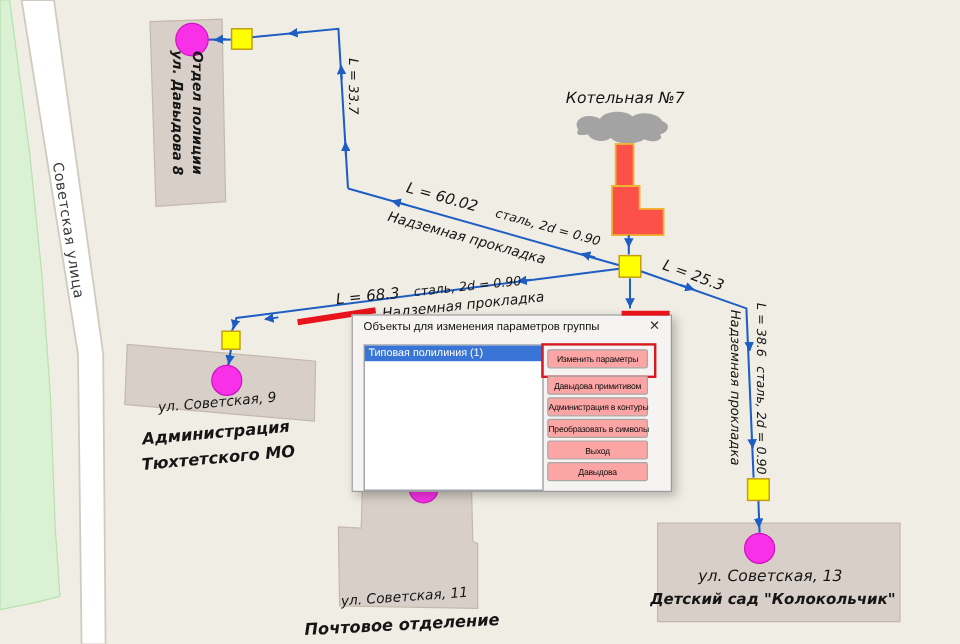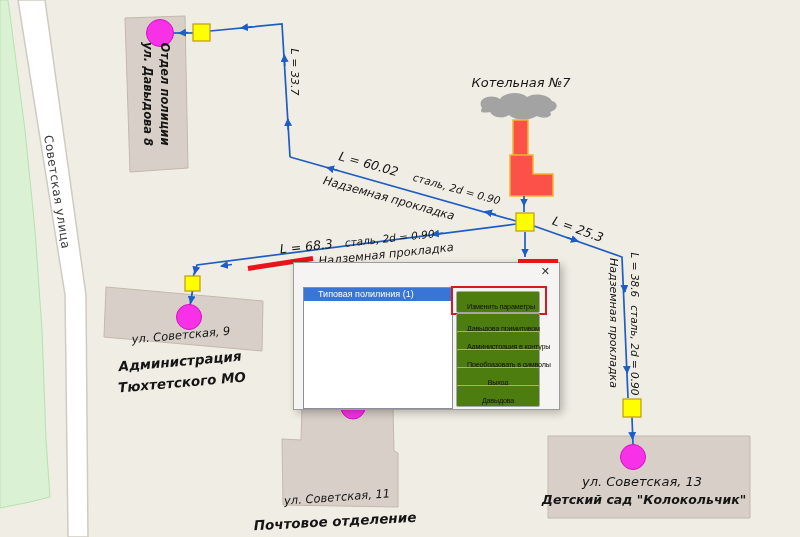--- a/index.html
+++ b/index.html
@@ -37,26 +37,26 @@
   .spec-sm{font-size:10.5px;}
   
   .dialog{position:absolute;left:293px;top:262px;width:265px;height:146px;background:#f5f4f2;
           border:1px solid #9c9c9c;box-shadow:3px 3px 8px rgba(0,0,0,.25);z-index:10;
           font-family:"Liberation Sans",sans-serif;}
   .dlg-titlebar{position:absolute;left:0;top:0;right:0;height:21px;}
   .dlg-title{position:absolute;left:9px;top:4px;font-size:9.5px;color:#111;white-space:nowrap;}
   .dlg-close{position:absolute;right:9px;top:2px;font-size:11px;color:#333;cursor:default;}
   .dlg-list{position:absolute;left:9px;top:24px;width:148px;height:120px;background:#fff;
             border:1px solid #8a8f98;}
-  .dlg-list-item{height:13px;line-height:13px;font-size:9px;padding-left:14px;white-space:nowrap;overflow:hidden;}
+  .dlg-list-item{height:13px;line-height:13px;font-size:9px;padding-left:3px;white-space:nowrap;overflow:hidden;}
   .selected{background:#3875d6;color:#fff;}
   .red-frame{position:absolute;left:157px;top:23px;width:92px;height:25px;border:2px solid #d81920;}
-  .dlg-btn{position:absolute;left:162px;width:84px;height:16px;background:#4d7c0f;border:1px solid #a7a7a7;
+  .dlg-btn{position:absolute;left:162px;width:84px;height:16px;background:#fca5a5;border:1px solid #a7a7a7;
            border-radius:2px;font-size:7.2px;font-family:"Liberation Sans",sans-serif;color:#111;
-           padding:10px;letter-spacing:-.2px;white-space:nowrap;}
+           padding:0;letter-spacing:-.2px;white-space:nowrap;}
   .b0{top:28px}.b1{top:50px}.b2{top:68px}.b3{top:86px}.b4{top:104px}.b5{top:122px}
   .red-seg2{position:absolute;left:518px;top:259px;width:40px;height:3.5px;background:#e8131b;z-index:11;}
 </style>
 </head>
 <body>
 
 <div id="screen">
 
   <svg id="mapsvg" width="800" height="537" viewBox="0 0 800 537" xmlns="http://www.w3.org/2000/svg">
     <defs>
@@ -155,20 +155,21 @@
   <div class="lbl" id="lbl-admin2">Тюхтетского МО</div>
 
   <div class="lbl" id="lbl-post-addr">ул. Советская, 11</div>
   <div class="lbl" id="lbl-post-name">Почтовое отделение</div>
 
   <div class="lbl" id="lbl-kg-addr">ул. Советская, 13</div>
   <div class="lbl" id="lbl-kg-name">Детский сад "Колокольчик"</div>
 
   <div class="dialog">
     <div class="dlg-titlebar">
+      <span class="dlg-title">Объекты для изменения параметров группы</span>
       <span class="dlg-close">✕</span>
     </div>
     <div class="dlg-list">
       <div class="dlg-list-item selected">Типовая полилиния (1)</div>
     </div>
     <div class="red-frame"></div>
     <button class="dlg-btn b0">Изменить параметры</button>
     <button class="dlg-btn b1">Давыдова примитивом</button>
     <button class="dlg-btn b2">Администрация в контуры</button>
     <button class="dlg-btn b3">Преобразовать в символы</button>

